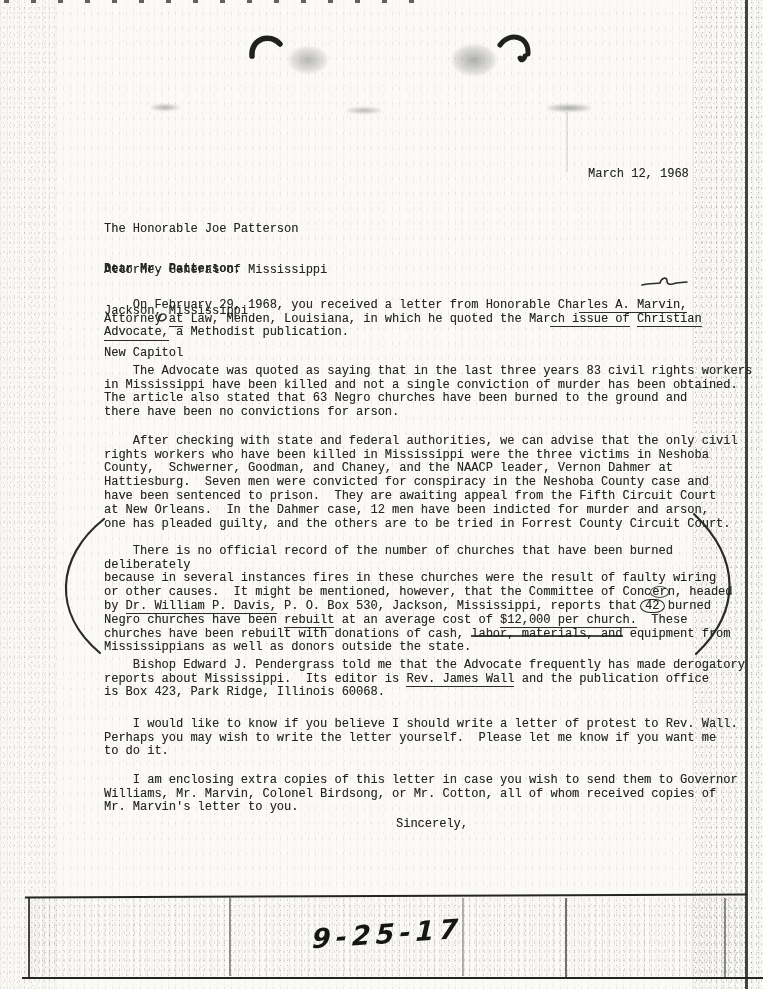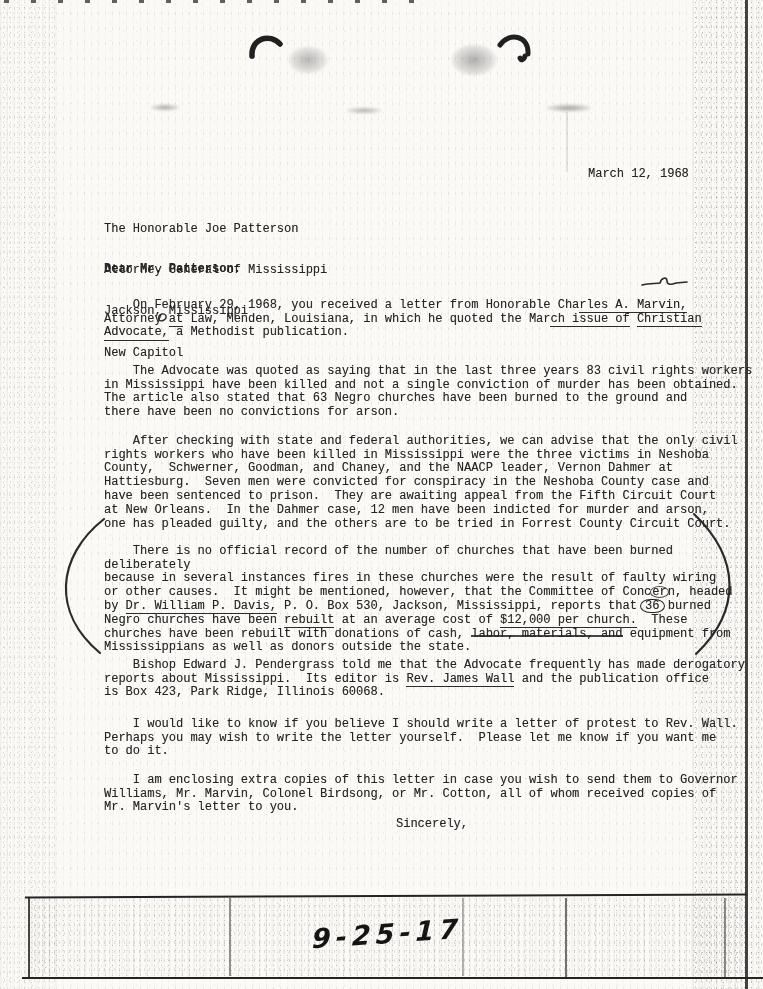--- a/index.html
+++ b/index.html
@@ -131,21 +131,21 @@
 Hattiesburg.  Seven men were convicted for conspiracy in the Neshoba County case and
 have been sentenced to prison.  They are awaiting appeal from the Fifth Circuit Court
 at New Orleans.  In the Dahmer case, 12 men have been indicted for murder and arson,
 one has pleaded guilty, and the others are to be tried in Forrest County Circuit Court.</span>
   </p>
 
   <p class="tw para" style="top:527px;">
     <span>There is no official record of the number of churches that have been burned deliberately
 because in several instances fires in these churches were the result of faulty wiring
 or other causes.  It might be mentioned, however, that the Committee of Conc</span><span class="circled-small">er</span><span>n, headed
-by </span><span class="u">Dr. William P. Davis,</span><span> P. O. Box 530, Jackson, Mississippi, reports that </span><span class="circled">36</span><span> burned
+by </span><span class="u">Dr. William P. Davis,</span><span> P. O. Box 530, Jackson, Mississippi, reports that </span><span class="circled">42</span><span> burned
 Negro churches have been </span><span class="u">rebuilt</span><span> at an average cost of </span><span class="u">$12,000 per church.</span><span>  These
 churches have been rebuilt with donations of cash, </span><span class="strike">labor, materials, and</span><span> equipment from
 Mississippians as well as donors outside the state.</span>
   </p>
 
   <p class="tw para" style="top:641px;">
     <span>Bishop Edward J. Pendergrass told me that the Advocate frequently has made derogatory
 reports about Mississippi.  Its editor is </span><span class="u">Rev. James Wall</span><span> and the publication office
 is Box 423, Park Ridge, Illinois 60068.</span>
   </p>

